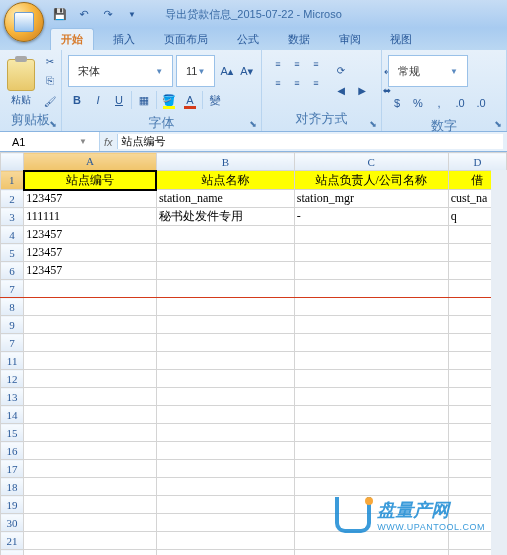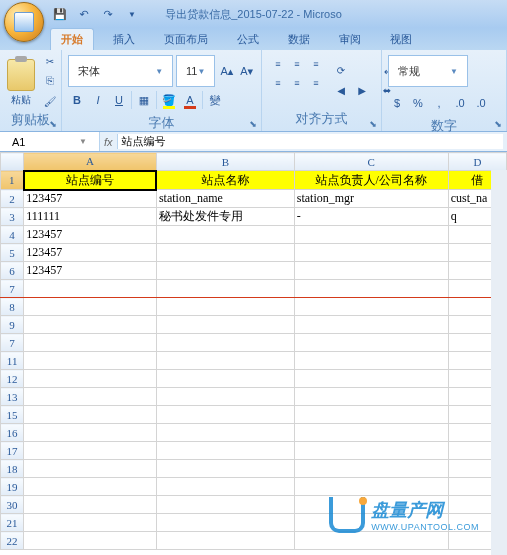--- a/index.html
+++ b/index.html
@@ -44,21 +44,21 @@
 table{border-collapse:collapse;width:100%}
 th,td{border:1px solid #d4d4d4;height:18px;text-align:left;padding:0 2px;font-size:12px;font-family:SimSun,serif;white-space:nowrap;overflow:hidden}
 th{background:linear-gradient(#f7fbff,#e2ecf7);color:#2a5a9a;font-weight:normal;text-align:center;font-size:11px}
 th.corner{width:24px;background:linear-gradient(#f7fbff,#dce8f5)}
 th.rowh{width:24px;text-align:center}
 td.yellow{background:#ffff00;text-align:center;font-family:SimSun}
 th.colh.sel{background:linear-gradient(#f7d89a,#f0c46a)}
 th.rowh.sel{background:linear-gradient(#f7d89a,#f0c46a)}
 td.selcell{border:2px solid #000}
 .redline{position:absolute;left:0;right:0;height:1px;background:#d43a1a;top:145px}
-.watermark{position:absolute;bottom:22px;right:28px;display:flex;align-items:center;gap:6px;opacity:.85}
+.watermark{position:absolute;bottom:22px;right:22px;display:flex;align-items:center;gap:6px;opacity:.85}
 .wm-logo{width:36px;height:36px;position:relative}
 .wm-u{width:36px;height:36px;border:4px solid #1a8ad4;border-top:none;border-radius:0 0 10px 10px}
 .wm-dot{position:absolute;width:8px;height:8px;background:#f79a1a;border-radius:50%;right:-2px;top:0}
 .wm-text{display:flex;flex-direction:column}
 .wm-cn{font-size:18px;font-weight:bold;font-style:italic;color:#1a8ad4;font-family:"Microsoft YaHei"}
 .wm-en{font-size:9px;color:#1a8ad4;letter-spacing:.5px}
 .scrollbar-v{position:absolute;right:0;top:18px;bottom:0;width:16px;background:#e8eef5}
 .col-A{width:141px}.col-B{width:143px}.col-C{width:158px}.col-D{width:60px}
 </style>
 </head>
@@ -286,20 +286,27 @@
           <td class="col-D"></td>
         </tr>
         <tr>
           <th class="rowh ">13</th>
           <td class="col-A"></td>
           <td class="col-B"></td>
           <td class="col-C"></td>
           <td class="col-D"></td>
         </tr>
         <tr>
+          <th class="rowh ">14</th>
+          <td class="col-A"></td>
+          <td class="col-B"></td>
+          <td class="col-C"></td>
+          <td class="col-D"></td>
+        </tr>
+        <tr>
           <th class="rowh ">15</th>
           <td class="col-A"></td>
           <td class="col-B"></td>
           <td class="col-C"></td>
           <td class="col-D"></td>
         </tr>
         <tr>
           <th class="rowh ">16</th>
           <td class="col-A"></td>
           <td class="col-B"></td>

